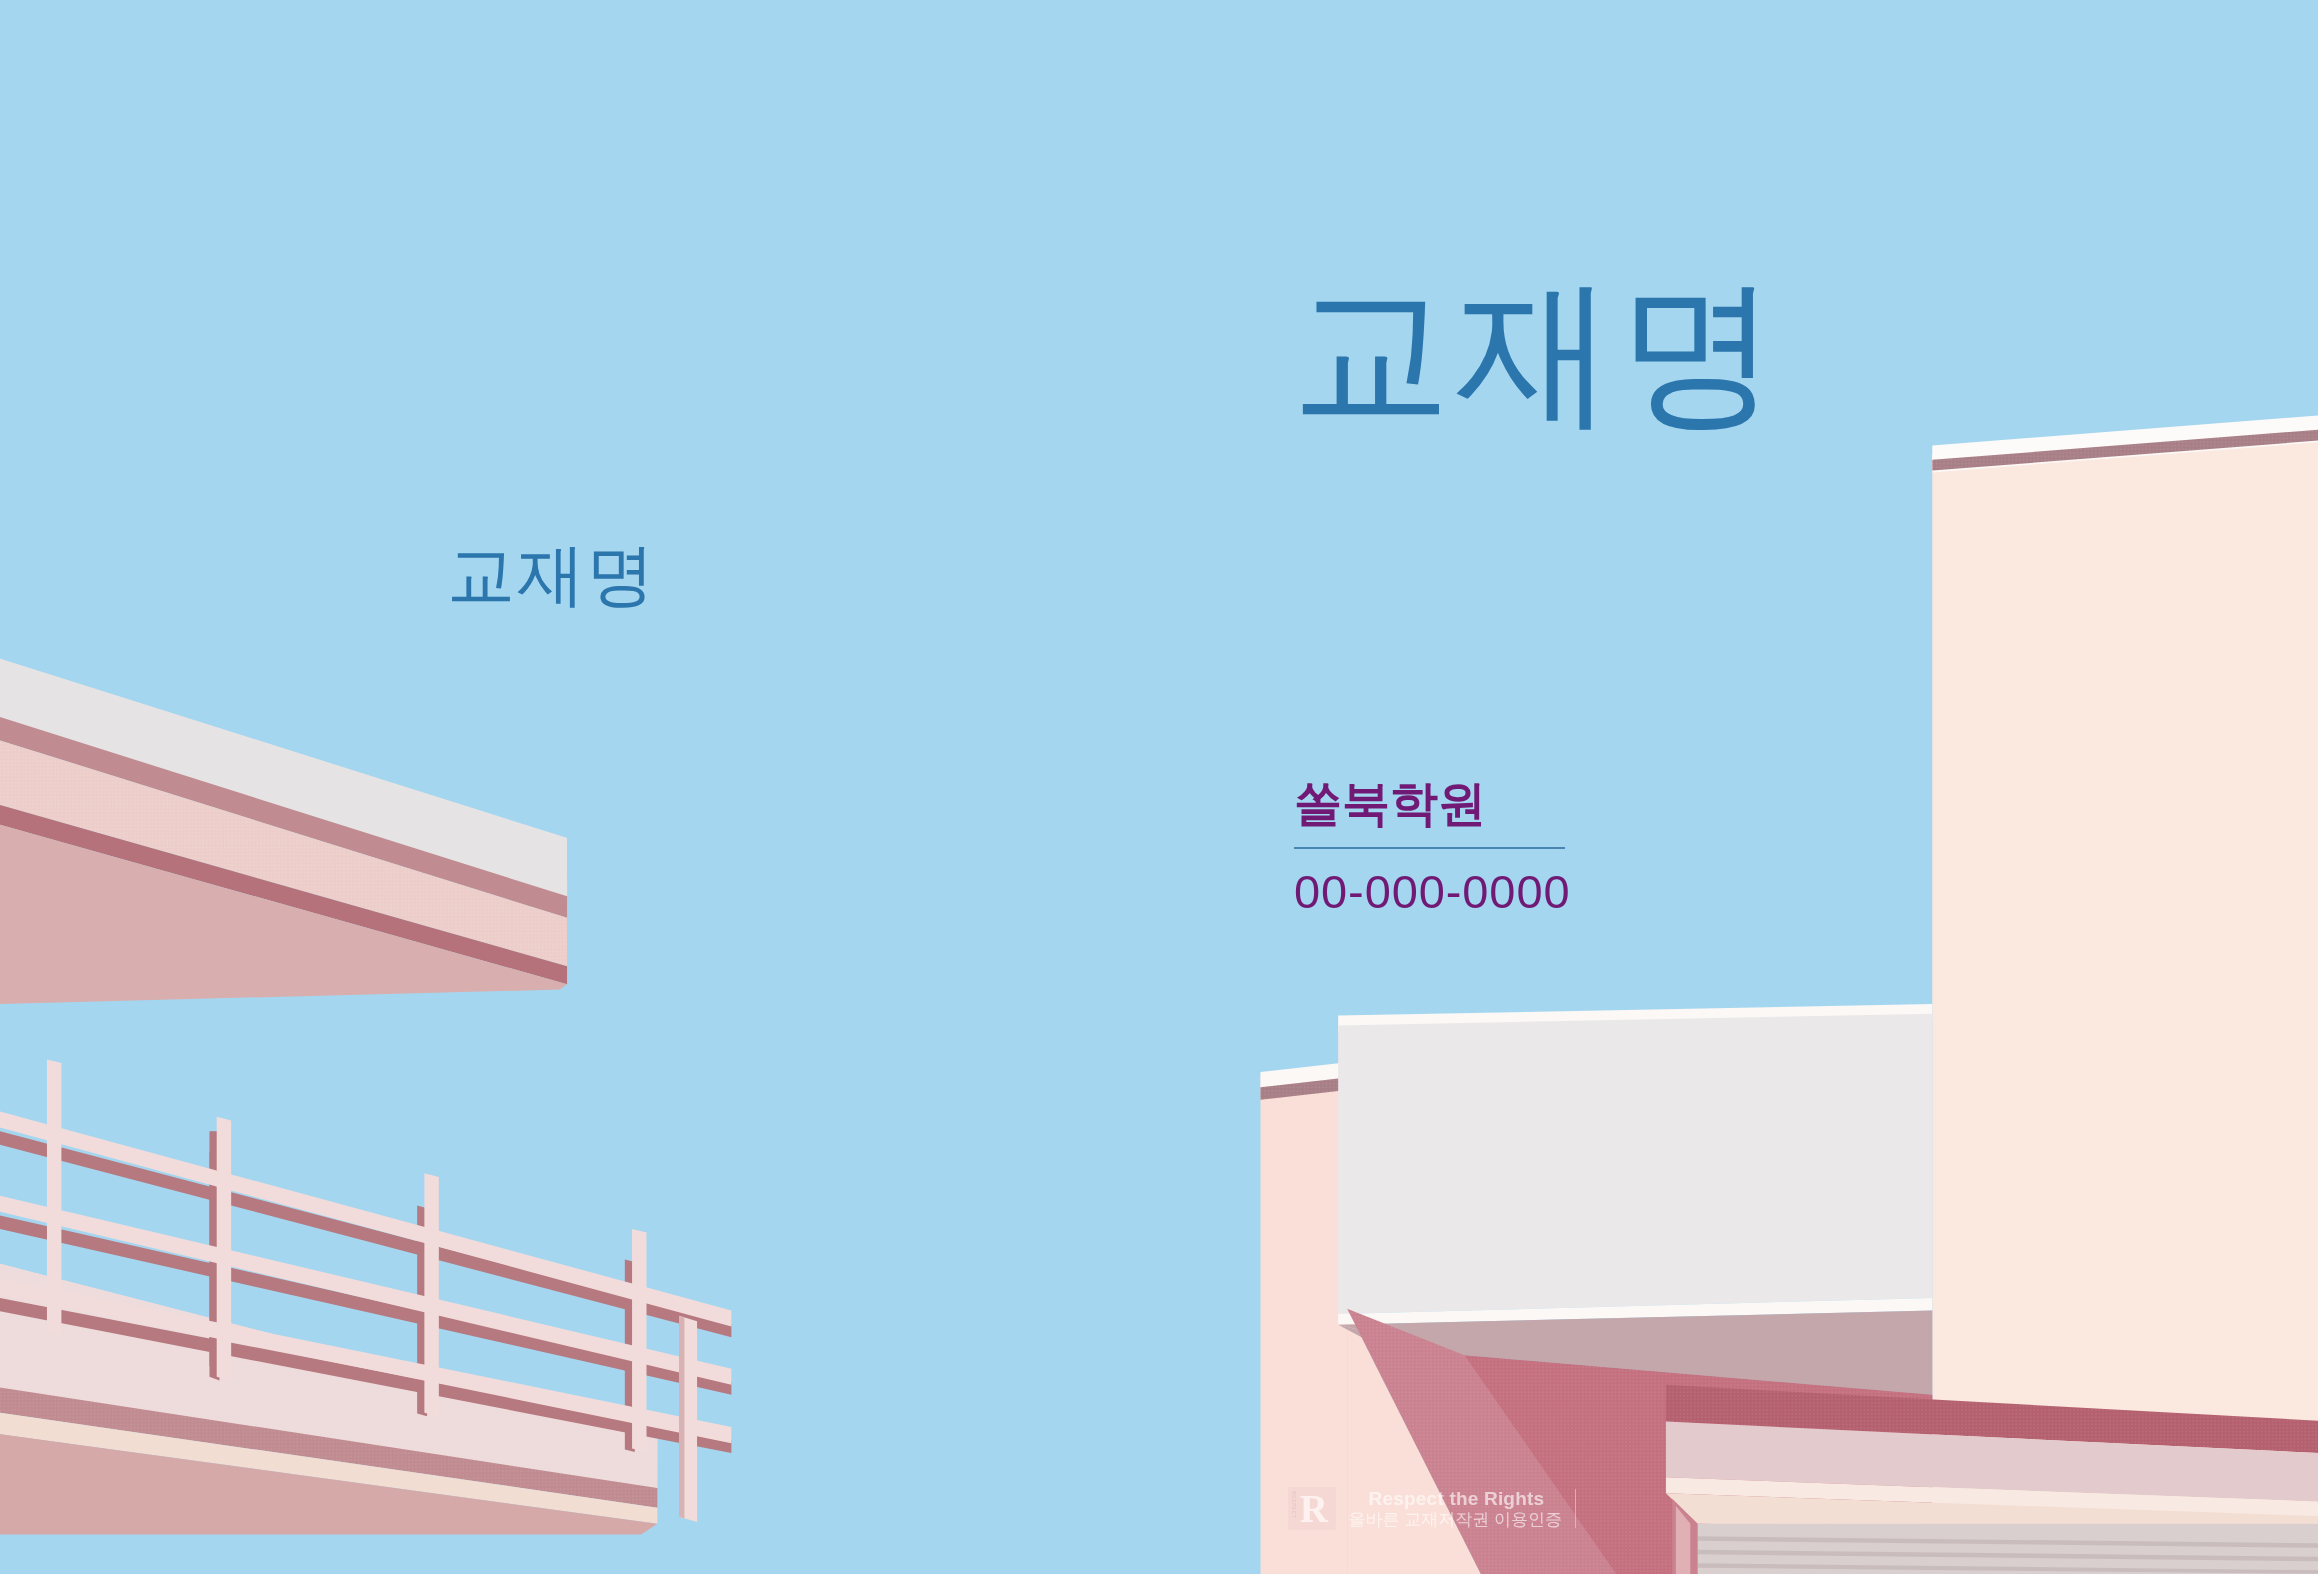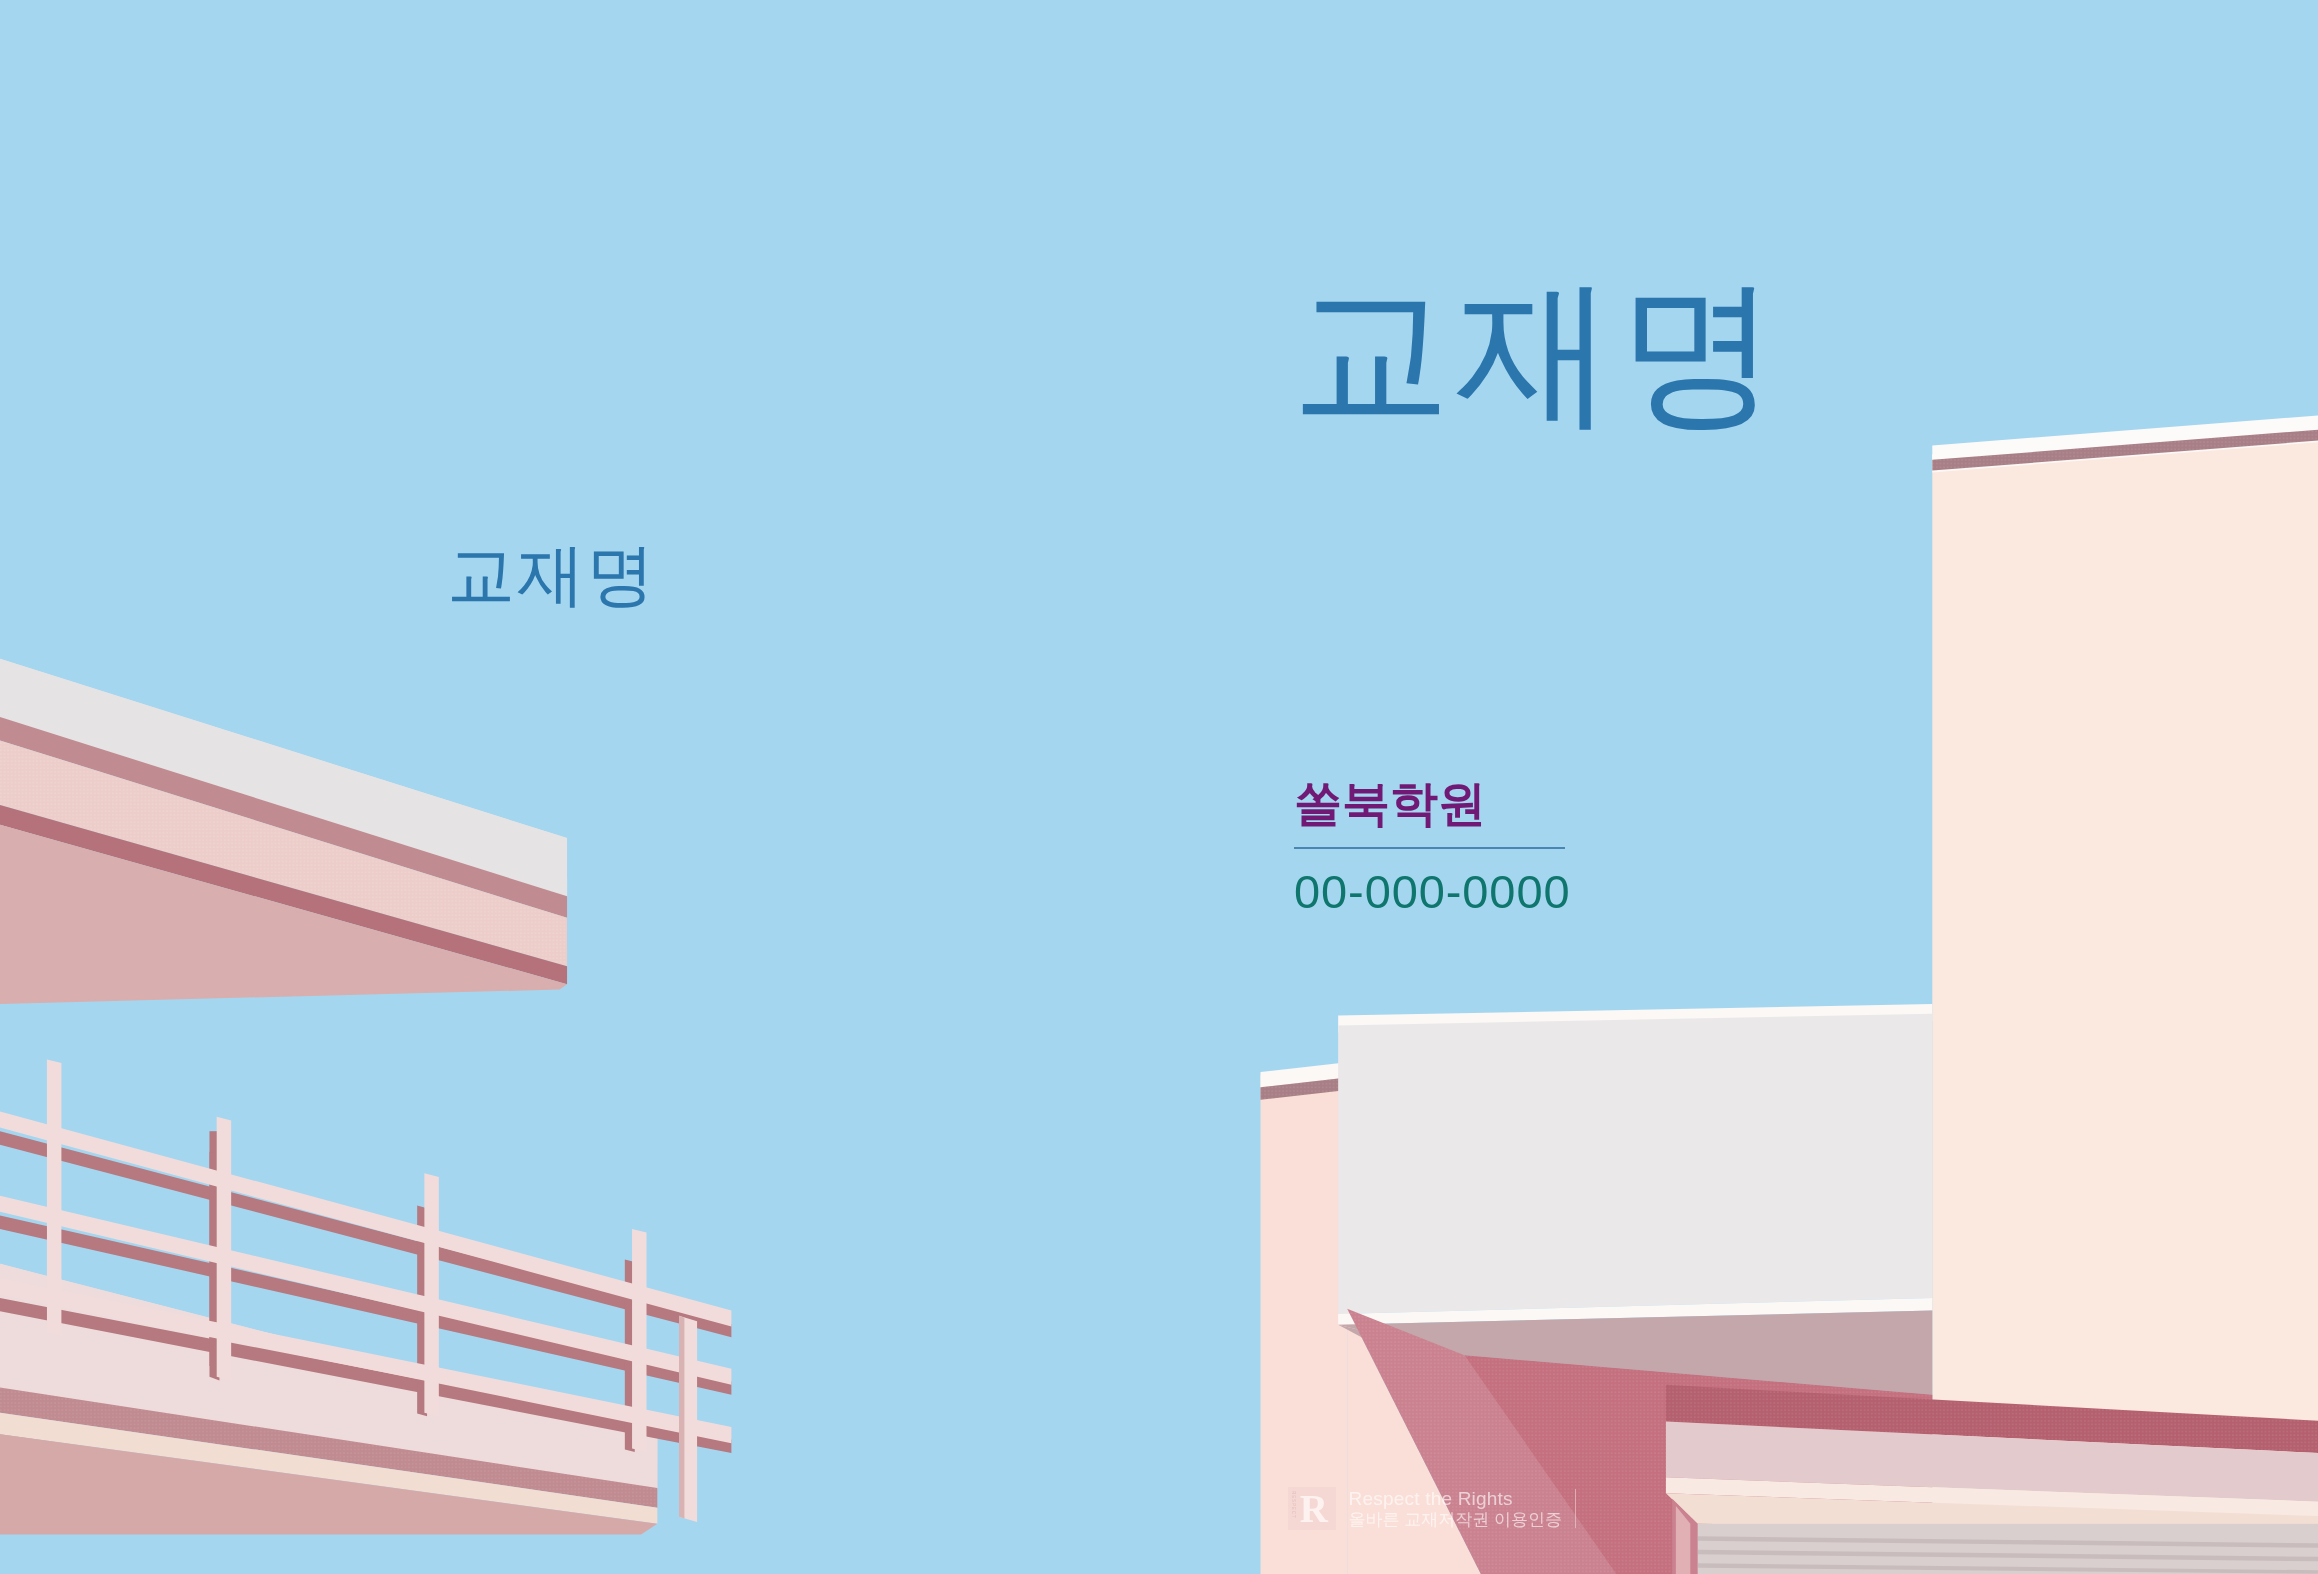--- a/index.html
+++ b/index.html
@@ -71,21 +71,21 @@
     width: 271px;
     height: 1.8px;
     background: #4a86b4;
   }
   .academy-phone {
     margin-top: 18px;
     font-family: "Liberation Sans", sans-serif;
     font-size: 47px;
     line-height: 1.05;
     letter-spacing: 0.9px;
-    color: #0f766e;
+    color: #701a75;
     white-space: nowrap;
   }
   
   .footer-wm {
     position: absolute;
     left: 1288px;
     top: 1487px;
     display: flex;
     align-items: center;
     gap: 12.6px;
@@ -118,24 +118,25 @@
     font-size: 39px;
     line-height: 36px;
     color: #ffffff;
   }
   .wm-brand {
     line-height: 1.22;
     flex: none;
   }
   .wm-brand .en {
     font-size: 19px;
-    font-weight: normal;
+    font-weight: bold;
     color: #ffffff;
     letter-spacing: 0.2px;
     white-space: nowrap;
+    margin-left: 20px;
   }
   .wm-brand .ko {
     font-size: 17px;
     color: #ffffff;
     letter-spacing: 0px;
     white-space: nowrap;
   }
   .wm-div {
     width: 1.8px;
     height: 39px;

